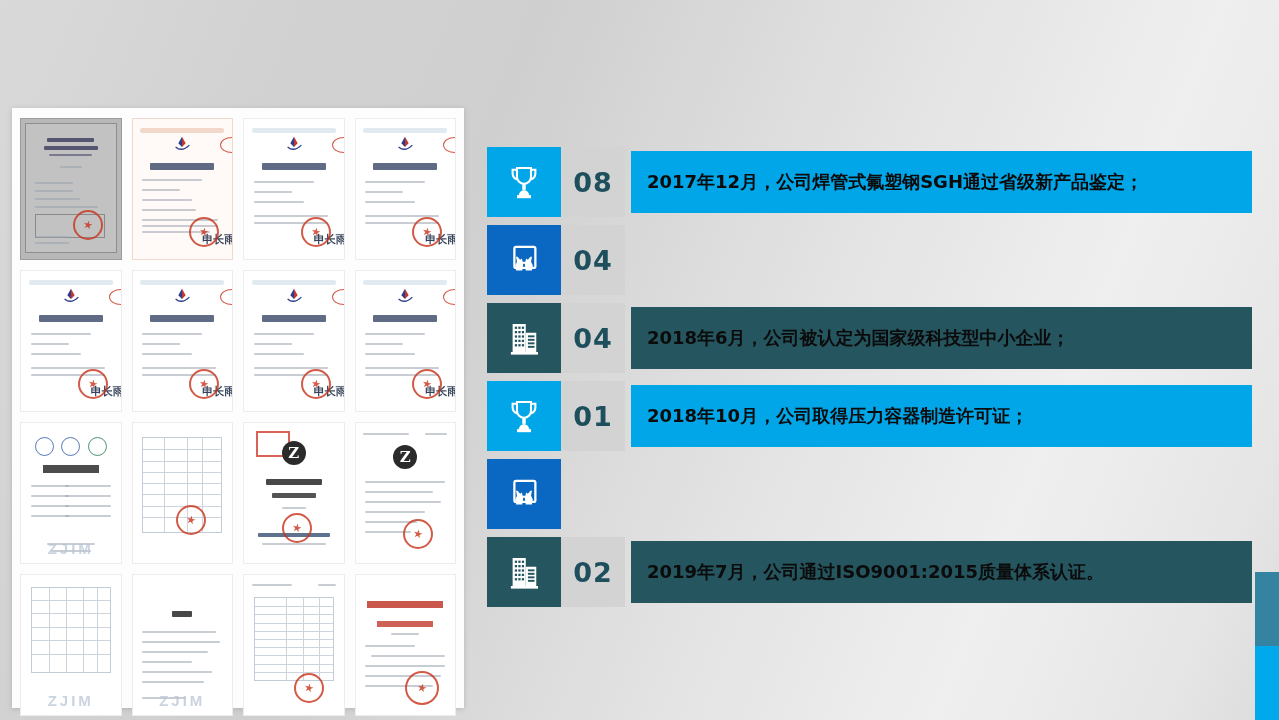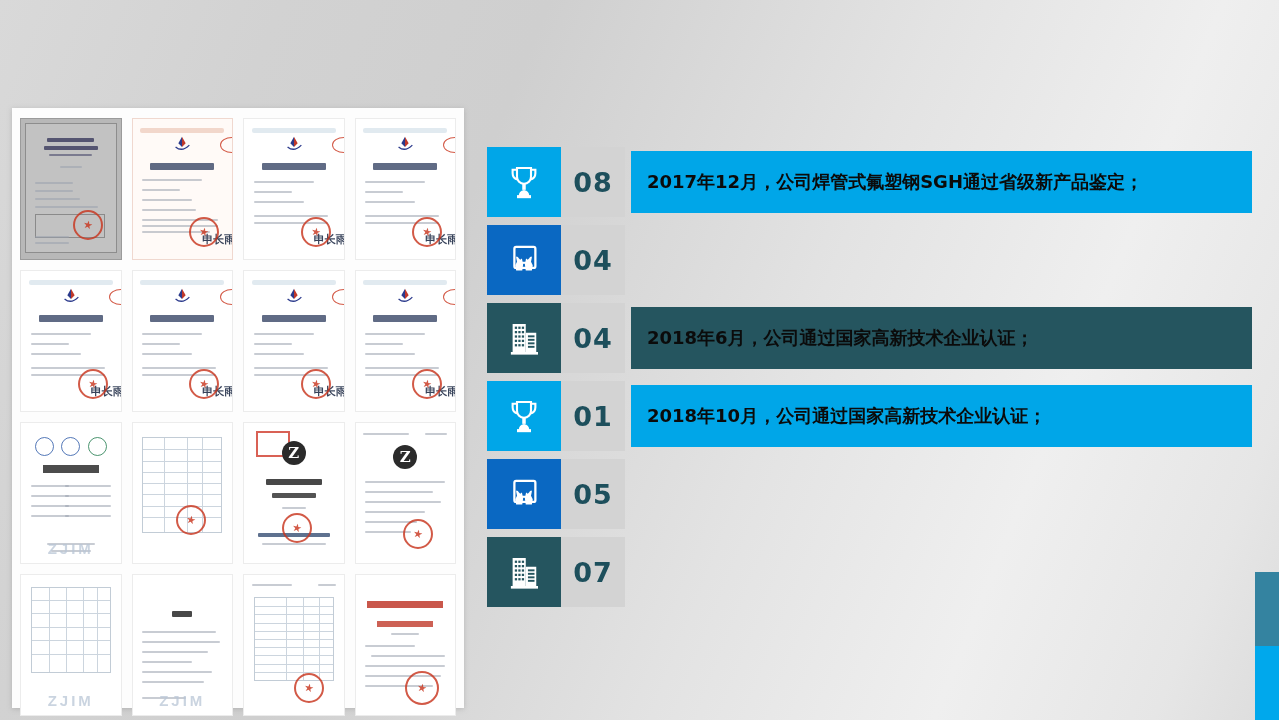--- a/index.html
+++ b/index.html
@@ -450,48 +450,47 @@
               <rect x="17.5" y="31" width="2.6" height="2.6"></rect>
               <rect x="21.5" y="31" width="2.6" height="2.6"></rect>
             <rect x="28.5" y="21" width="7.5" height="2.2"></rect>
               <rect x="28.5" y="25" width="7.5" height="2.2"></rect>
             <rect x="28.5" y="29" width="7.5" height="2.2"></rect>
               <rect x="28.5" y="33" width="7.5" height="2.2"></rect>
           </g>
         </svg>
       </div>
       <div class="row-num">04</div>
-      <div class="row-text c-teal">2018年6月，公司通过国家高新技术企业认证；</div>
+      <div class="row-text c-teal">2018年6月，公司被认定为国家级科技型中小企业；</div>
     </div>
 
     <div class="row">
       <div class="row-icon c-cyan">
         <svg class="ico" viewBox="0 0 48 48">
           <path d="M16 8h16v10a8 8 0 0 1-16 0z" fill="none" stroke="#fff" stroke-width="2.4"></path>
           <path d="M16 10h-5v4c0 4 2.5 6.5 6 7" fill="none" stroke="#fff" stroke-width="2.4"></path>
           <path d="M32 10h5v4c0 4-2.5 6.5-6 7" fill="none" stroke="#fff" stroke-width="2.4"></path>
           <rect x="22" y="26" width="4" height="7" fill="#fff"></rect>
           <path d="M18 40c0-4 2-6 6-7 4 1 6 3 6 7z" fill="#fff"></path>
           <rect x="16" y="39" width="16" height="3.5" fill="#fff"></rect>
         </svg>
       </div>
       <div class="row-num">01</div>
-      <div class="row-text c-cyan">2018年10月，公司通过国家高新技术企业认证；</div>
+      <div class="row-text c-cyan">2018年10月，公司取得压力容器制造许可证；</div>
     </div>
 
     <div class="row">
       <div class="row-icon c-blue">
         <svg class="ico" viewBox="0 0 48 48">
           <rect x="13" y="9" width="24" height="24" rx="2" fill="none" stroke="#fff" stroke-width="2.6"></rect>
           <path d="M18 22c-1-2-3-3-3-1l1 5-2 4 1 6h7l1-7-1-5c0-2-2-2-2 0z" fill="#fff"></path>
           <path d="M30 22c1-2 3-3 3-1l-1 5 2 4-1 6h-7l-1-7 1-5c0-2 2-2 2 0z" fill="#fff"></path>
           <rect x="21" y="26" width="6" height="2.4" fill="#fff"></rect>
         </svg>
       </div>
-      <div class="row-num">05</div>
     </div>
 
     <div class="row">
       <div class="row-icon c-teal">
         <svg class="ico" viewBox="0 0 48 48">
           <rect x="11" y="8" width="15" height="32" fill="#fff"></rect>
           <rect x="26" y="18" width="12" height="22" fill="#fff"></rect>
           <rect x="9" y="40" width="31" height="3" fill="#fff"></rect>
           <g fill="#25555f">
             <rect x="13.5" y="11" width="2.6" height="2.6"></rect>
@@ -509,20 +508,21 @@
             <rect x="13.5" y="31" width="2.6" height="2.6"></rect>
               <rect x="17.5" y="31" width="2.6" height="2.6"></rect>
               <rect x="21.5" y="31" width="2.6" height="2.6"></rect>
             <rect x="28.5" y="21" width="7.5" height="2.2"></rect>
               <rect x="28.5" y="25" width="7.5" height="2.2"></rect>
             <rect x="28.5" y="29" width="7.5" height="2.2"></rect>
               <rect x="28.5" y="33" width="7.5" height="2.2"></rect>
           </g>
         </svg>
       </div>
-      <div class="row-num">07</div>
+      <div class="row-num">02</div>
+      <div class="row-text c-teal">2019年7月，公司通过ISO9001:2015质量体系认证。</div>
     </div>
   </div>
 
   <div id="deco-teal"></div>
   <div id="deco-cyan"></div>
 
 </div>
 
 </body></html>

